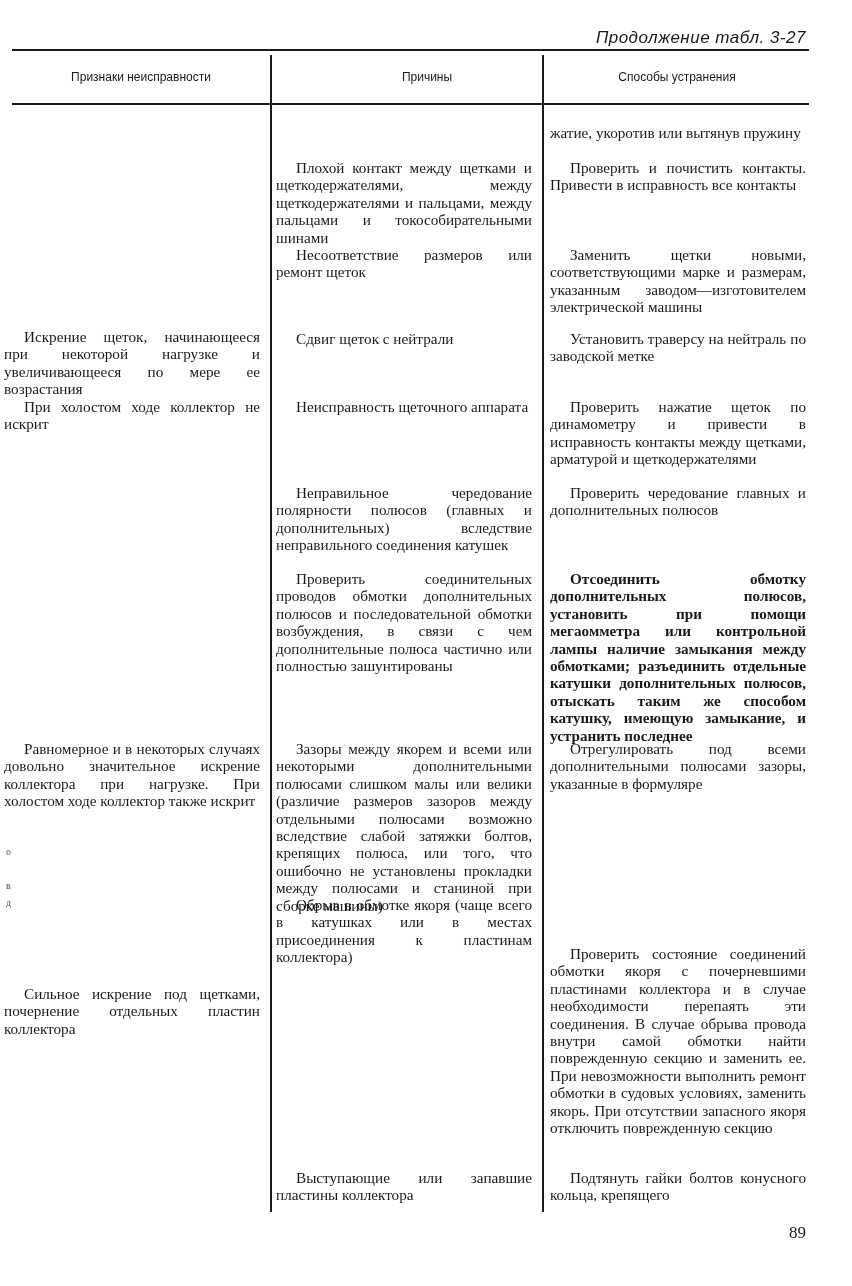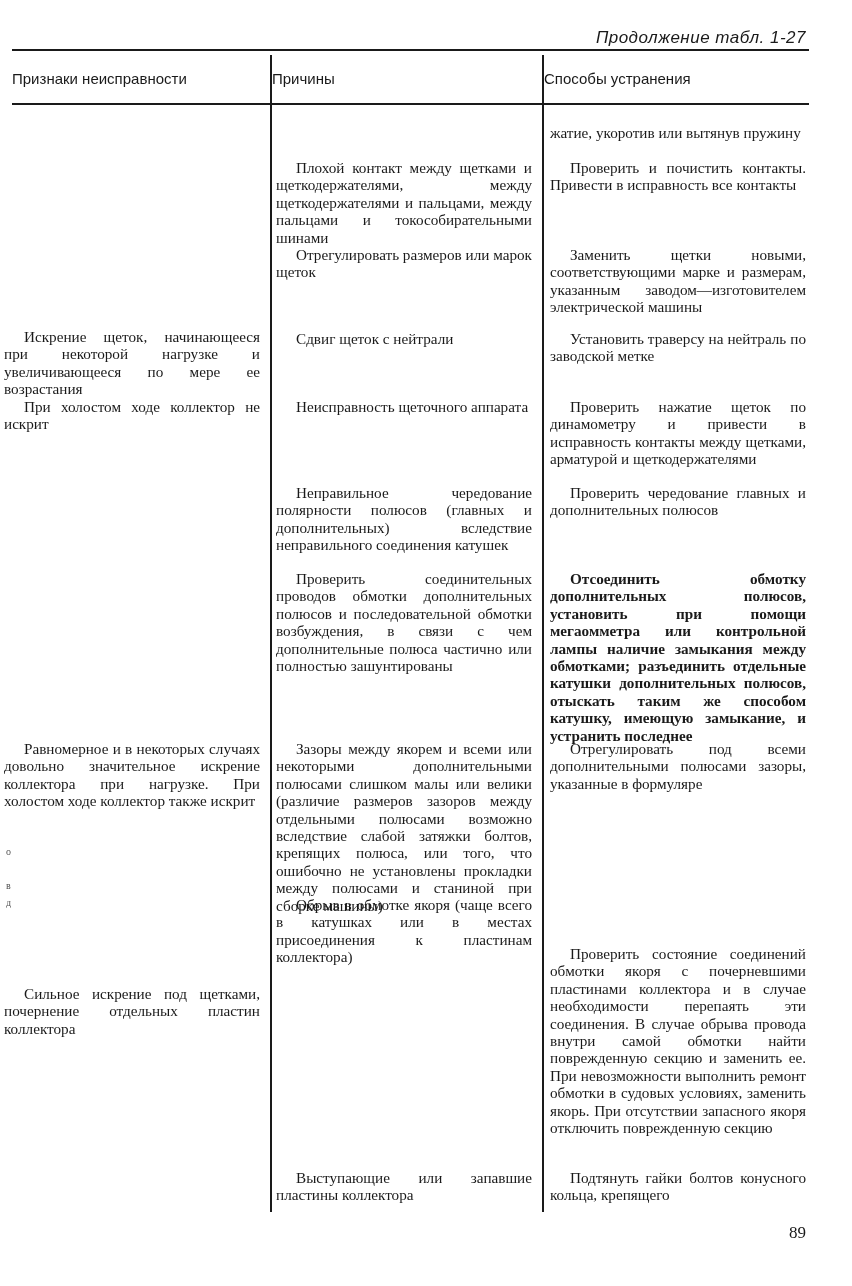--- a/index.html
+++ b/index.html
@@ -4,35 +4,35 @@
 <style>
   html, body { margin: 0; padding: 0; background: #ffffff; }
   body { width: 852px; height: 1286px; position: relative; overflow: hidden;
          font-family: "Liberation Serif", "DejaVu Serif", serif; color: #1a1a1a; }
   .caption { position: absolute; right: 46px; top: 28px; font-style: italic; font-size: 17px;
              font-family: "Liberation Sans", "DejaVu Sans", sans-serif; letter-spacing: 0.5px; }
   .rule { position: absolute; left: 12px; width: 797px; background: #1a1a1a; }
   .rule.top { top: 49px; height: 2px; }
   .rule.head { top: 103px; height: 2px; }
   .vline { position: absolute; width: 2px; background: #1a1a1a; }
-  .hdr { position: absolute; top: 70px; font-size: 15px; 
+  .hdr { position: absolute; top: 70px; font-size: 12px; text-align: center;
          font-family: "Liberation Sans", "DejaVu Sans", sans-serif; }
   .cell { position: absolute; font-size: 15.2px; line-height: 17.4px; text-align: justify;
           text-align-last: left; }
   .cell .p { text-indent: 20px; display: block; }
   .c1 { left: 4px; width: 256px; }
   .c2 { left: 276px; width: 256px; }
   .c3 { left: 550px; width: 256px; }
   .pageno { position: absolute; right: 46px; top: 1223px; font-size: 17px; }
   .specks { position: absolute; font-size: 10px; color: #555; }
 </style>
 </head>
 <body>
 
-<div class="caption">Продолжение табл. 1-27</div>
+<div class="caption">Продолжение табл. 3-27</div>
 
 <div class="rule top"></div>
 <div class="rule head"></div>
 <div class="vline" style="left:270px; top:55px; height:1157px;"></div>
 <div class="vline" style="left:542px; top:55px; height:1157px;"></div>
 
 <div class="hdr" style="left:12px; width:258px;">Признаки неисправности</div>
 <div class="hdr" style="left:272px; width:310px;">Причины</div>
 <div class="hdr" style="left:544px; width:266px;">Способы устранения</div>
 
@@ -49,21 +49,21 @@
 <div class="specks" style="left:6px; top:880px;">в</div>
 <div class="specks" style="left:6px; top:897px;">д</div>
 <div class="cell c1" style="top:945px;margin-top:40px;">
     <span class="p">Сильное искрение под щетками, почернение отдельных пластин коллектора</span>
   </div>
 
 <div class="cell c2" style="top:159px;">
     <span class="p">Плохой контакт между щетками и щеткодержателями, между щеткодержателями и пальцами, между пальцами и токособирательными шинами</span>
   </div>
 <div class="cell c2" style="top:246px;">
-    <span class="p">Отрегулировать размеров или марок щеток</span>
+    <span class="p">Несоответствие размеров или ремонт щеток</span>
   </div>
 <div class="cell c2" style="top:330px;">
     <span class="p">Сдвиг щеток с нейтрали</span>
   </div>
 <div class="cell c2" style="top:398px;">
     <span class="p">Неисправность щеточного аппарата</span>
   </div>
 <div class="cell c2" style="top:484px;">
     <span class="p">Неправильное чередование полярности полюсов (главных и дополнительных) вследствие неправильного соединения катушек</span>
   </div>

